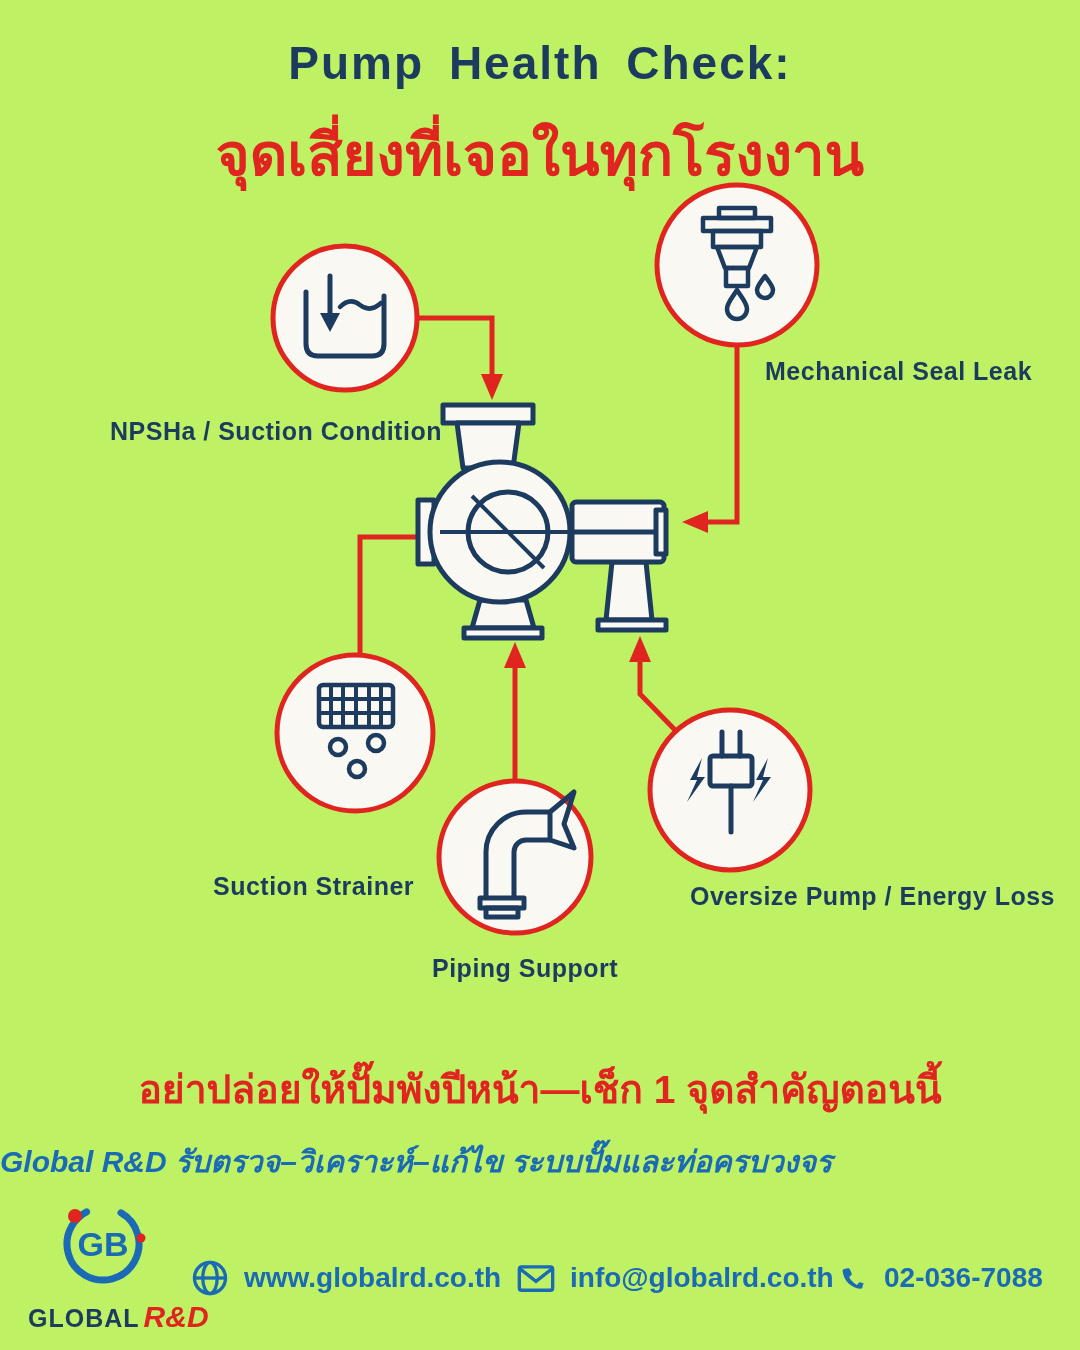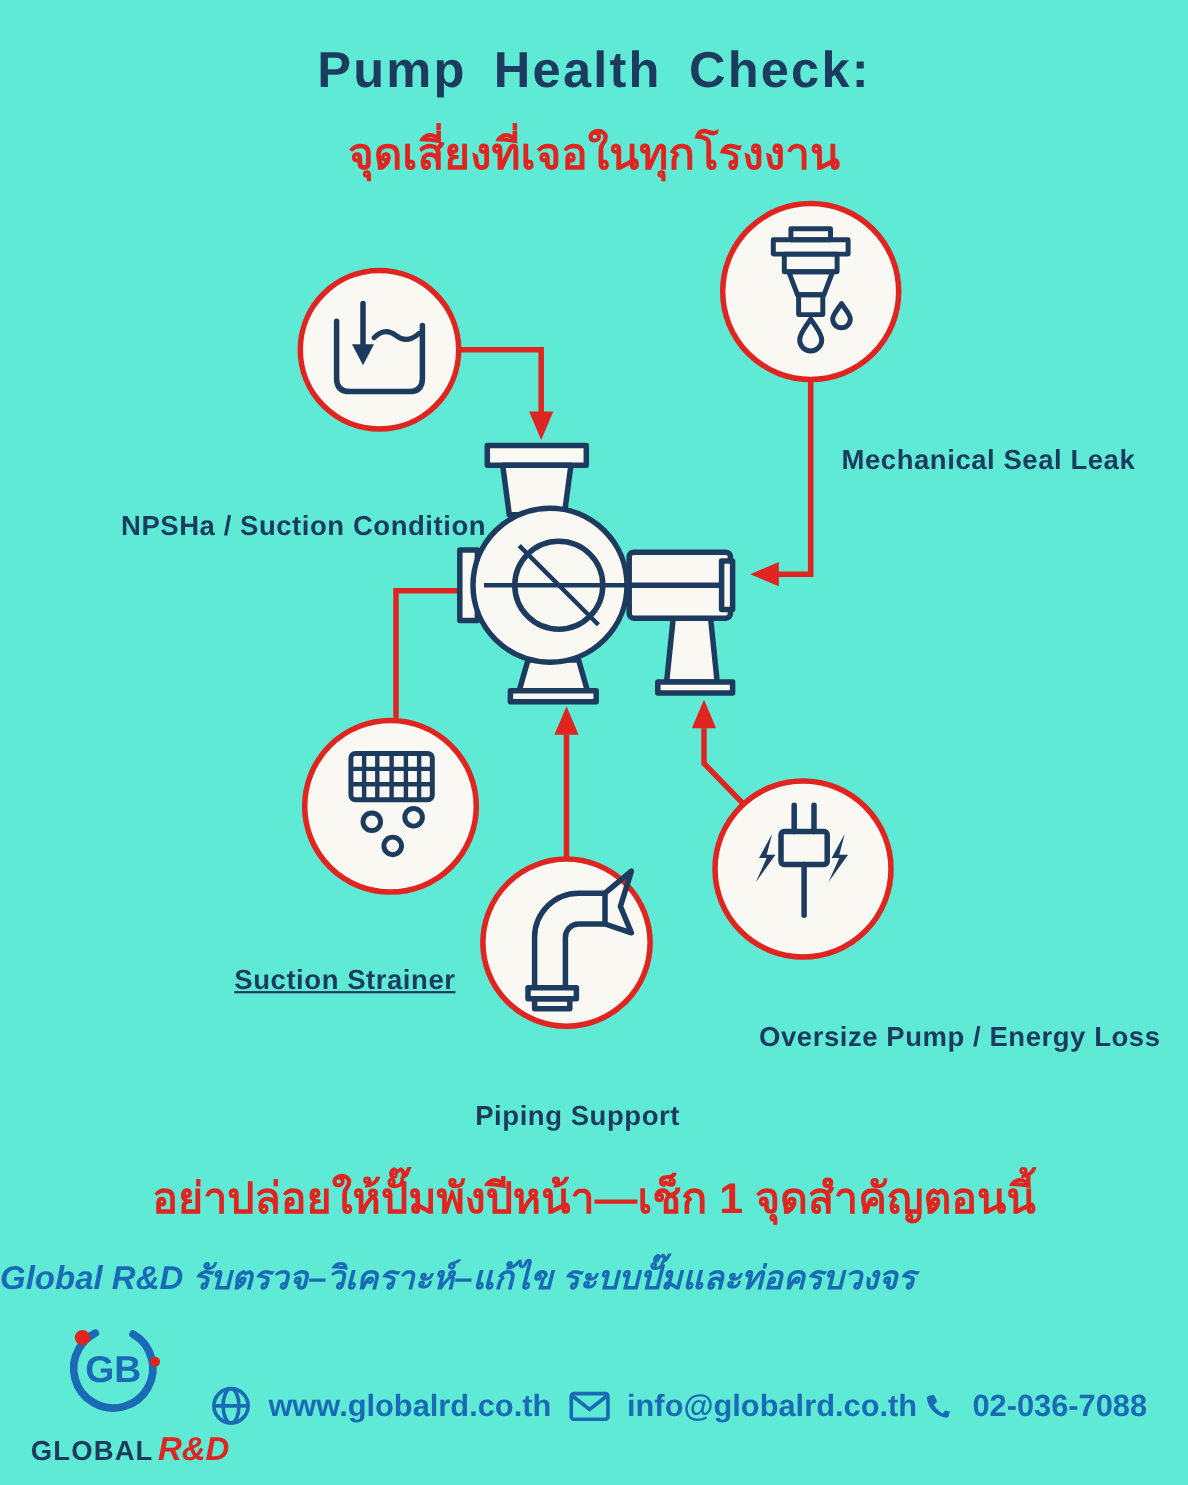--- a/index.html
+++ b/index.html
@@ -1,52 +1,51 @@
 <!DOCTYPE html>
 <html><head>
 <meta charset="utf-8">
 <style>
   * { margin: 0; padding: 0; box-sizing: border-box; }
   body { font-family: "Liberation Sans", "DejaVu Sans", sans-serif; }
   .page {
     position: relative;
     width: 1080px;
     height: 1350px;
-    background: #5eead4;
+    background: #bef264;
     overflow: hidden;
   }
   
   .title-block { position: absolute; top: 36px; left: 0; width: 1080px; text-align: center; }
   .title-en {
     color: #1c3b5e;
     font-size: 46px;
     font-weight: 700;
     letter-spacing: 2px;
     word-spacing: 10px;
   }
   .title-th {
     margin-top: 18px;
     color: #e02420;
-    font-size: 40px;
+    font-size: 58px;
     font-weight: 700;
   }
   
   .diagram-svg { position: absolute; top: 180px; left: 0; }
   .diagram-label {
     position: absolute;
     color: #1c3b5e;
     font-size: 25px;
     font-weight: 700;
     letter-spacing: 0.5px;
     white-space: nowrap;
-    margin-top: 47px;
   }
   .label-npsha    { left: 110px; top: 417px; }
   .label-seal     { left: 765px; top: 357px; }
-  .label-strainer { left: 213px; top: 830px; text-decoration: underline; }
+  .label-strainer { left: 213px; top: 872px; }
   .label-piping   { left: 432px; top: 954px; }
   .label-oversize { left: 690px; top: 882px; }
   
   .warning-line {
     position: absolute; top: 1058px; left: 0; width: 1080px;
     text-align: center; color: #e02420; font-size: 39px; font-weight: 700;
   }
   .services-line {
     position: absolute; top: 1138px; left: 0; width: 1080px;
     text-align: left; color: #1a6ab5; font-size: 30px;

